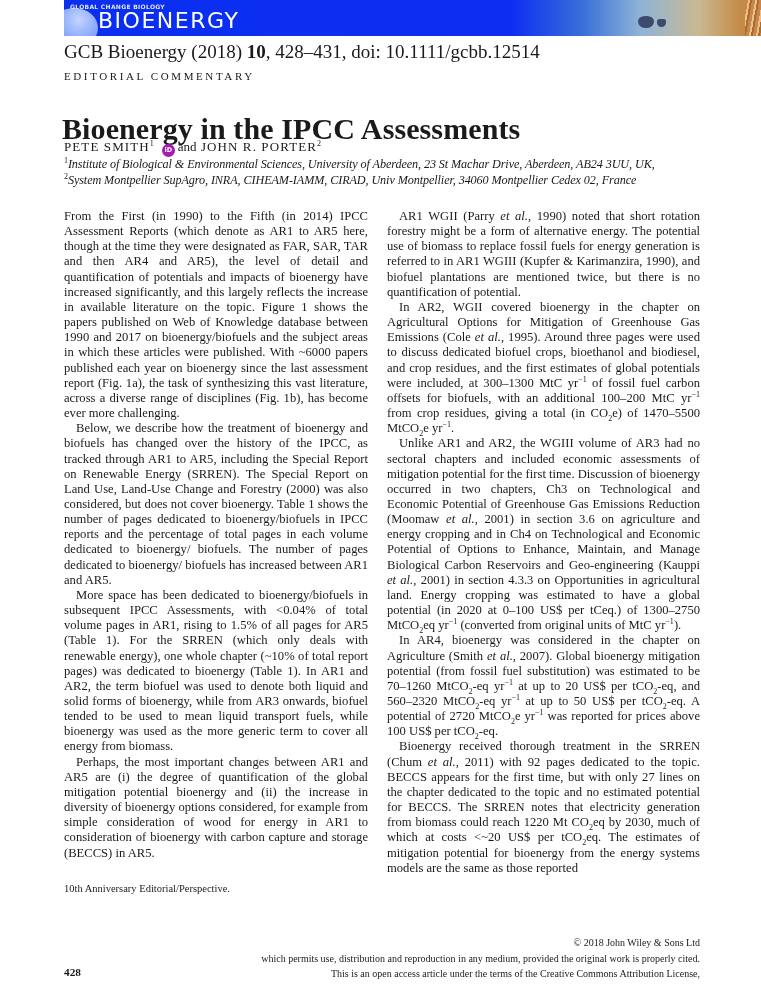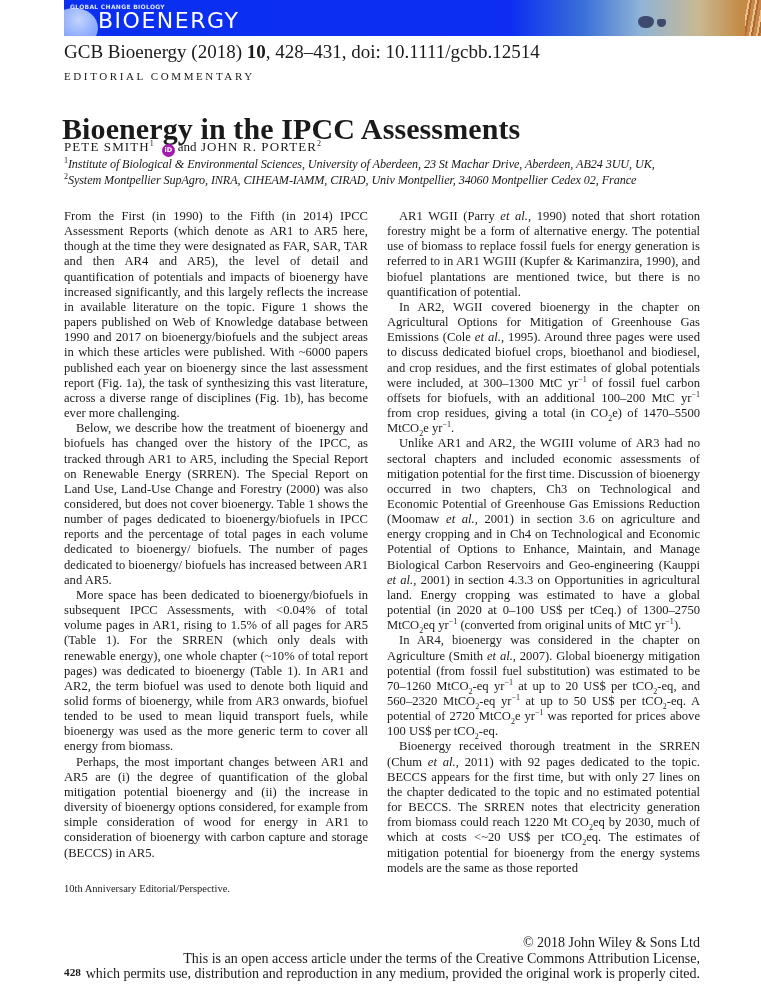--- a/index.html
+++ b/index.html
@@ -38,21 +38,21 @@
          text-align: justify; hyphens: manual; }
   .col-left { left: 64px; }
   .col-right { left: 387px; width: 313px; }
   .col p { margin: 0; text-indent: 12px; }
   .col p.first { text-indent: 0; }
   .col i { font-style: italic; }
   .col sup { font-size: 8px; line-height: 0; }
   .col sub { font-size: 8px; line-height: 0; }
 
   .footnote { position: absolute; left: 64px; top: 883px; font-size: 10.5px; }
-  .footer { position: absolute; right: 61px; top: 935px; text-align: right; font-size: 14px; line-height: 15.5px; }
+  .footer { position: absolute; right: 61px; top: 935px; text-align: right; font-size: 10px; line-height: 15.5px; }
   .page-num { position: absolute; left: 64px; top: 966px; font-size: 11.3px; font-weight: bold; }
 </style>
 </head>
 <body>
 
 <div class="banner">
   <div class="globe"></div>
   <span class="kicker">GLOBAL CHANGE BIOLOGY</span>
   <span class="brand">BIOENERGY</span>
   <div class="bale" style="left:574px;top:16px;width:16px;height:12px;"></div>
@@ -93,16 +93,16 @@
   <p><span>In AR2, WGII covered bioenergy in the chapter on Agricultural Options for Mitigation of Greenhouse Gas Emissions (Cole </span><i>et al.</i><span>, 1995). Around three pages were used to discuss dedicated biofuel crops, bioethanol and biodiesel, and crop residues, and the first estimates of global potentials were included, at 300–1300 MtC yr</span><sup>−1</sup><span> of fossil fuel carbon offsets for biofuels, with an addi­tional 100–200 MtC yr</span><sup>−1</sup><span> from crop residues, giving a total (in CO</span><sub>2</sub><span>e) of 1470–5500 MtCO</span><sub>2</sub><span>e yr</span><sup>−1</sup><span>.</span></p>
   <p><span>Unlike AR1 and AR2, the WGIII volume of AR3 had no sectoral chapters and included economic assessments of mitigation potential for the first time. Discussion of bioenergy occurred in two chapters, Ch3 on Technologi­cal and Economic Potential of Greenhouse Gas Emis­sions Reduction (Moomaw </span><i>et al.</i><span>, 2001) in section 3.6 on agriculture and energy cropping and in Ch4 on Techno­logical and Economic Potential of Options to Enhance, Maintain, and Manage Biological Carbon Reservoirs and Geo-engineering (Kauppi </span><i>et al.</i><span>, 2001) in section 4.3.3 on Opportunities in agricultural land. Energy crop­ping was estimated to have a global potential (in 2020 at 0–100 US$ per tCeq.) of 1300–2750 MtCO</span><sub>2</sub><span>eq yr</span><sup>−1</sup><span> (converted from original units of MtC yr</span><sup>−1</sup><span>).</span></p>
   <p><span>In AR4, bioenergy was considered in the chapter on Agriculture (Smith </span><i>et al.</i><span>, 2007). Global bioenergy mitiga­tion potential (from fossil fuel substitution) was esti­mated to be 70–1260 MtCO</span><sub>2</sub><span>-eq yr</span><sup>−1</sup><span> at up to 20 US$ per tCO</span><sub>2</sub><span>-eq, and 560–2320 MtCO</span><sub>2</sub><span>-eq yr</span><sup>−1</sup><span> at up to 50 US$ per tCO</span><sub>2</sub><span>-eq. A potential of 2720 MtCO</span><sub>2</sub><span>e yr</span><sup>−1</sup><span> was reported for prices above 100 US$ per tCO</span><sub>2</sub><span>-eq.</span></p>
   <p><span>Bioenergy received thorough treatment in the SRREN (Chum </span><i>et al.</i><span>, 2011) with 92 pages dedicated to the topic. BECCS appears for the first time, but with only 27 lines on the chapter dedicated to the topic and no estimated potential for BECCS. The SRREN notes that electricity generation from biomass could reach 1220 Mt CO</span><sub>2</sub><span>eq by 2030, much of which at costs &lt;~20 US$ per tCO</span><sub>2</sub><span>eq. The estimates of mitigation potential for bioenergy from the energy systems models are the same as those reported</span></p>
 </div>
 
 <div class="footnote">10th Anniversary Editorial/Perspective.</div>
 
 <div class="footer">
   <div>© 2018 John Wiley &amp; Sons Ltd</div>
+  <div>which permits use, distribution and reproduction in any medium, provided the original work is properly cited.</div>
   <div>This is an open access article under the terms of the Creative Commons Attribution License,</div>
-  <div>which permits use, distribution and reproduction in any medium, provided the original work is properly cited.</div>
 </div>
 <div class="page-num">428</div>
 
 </body></html>

